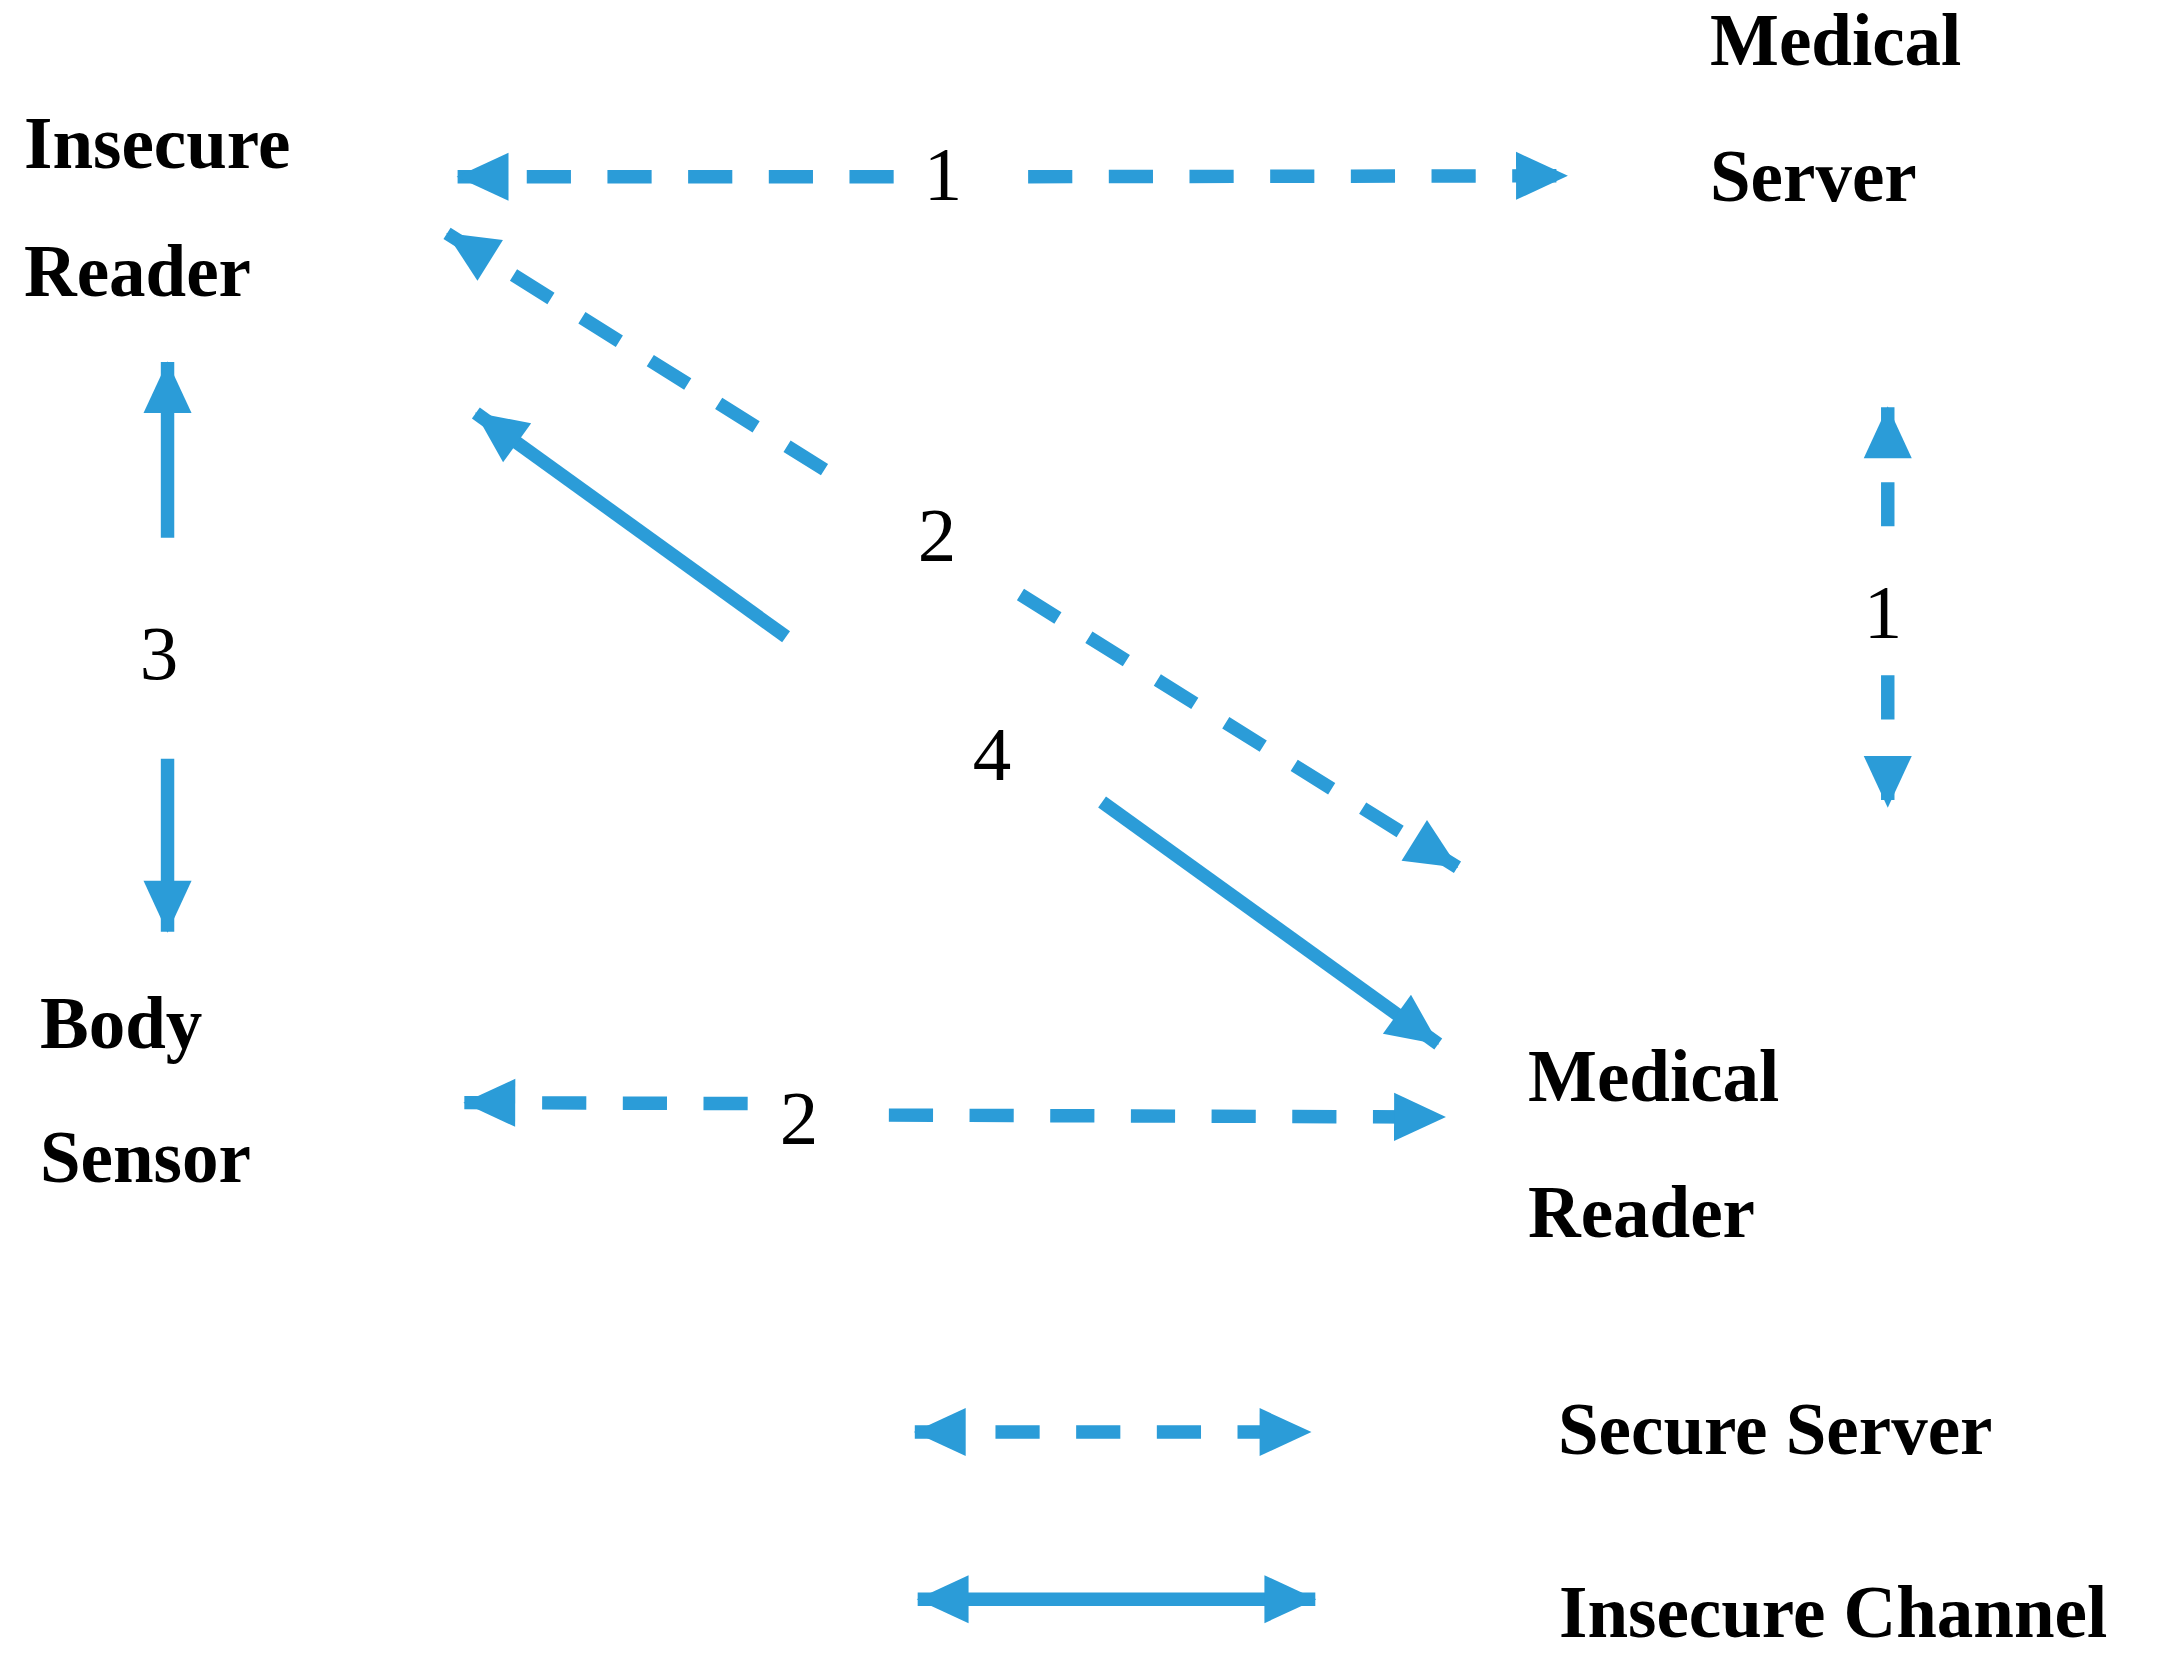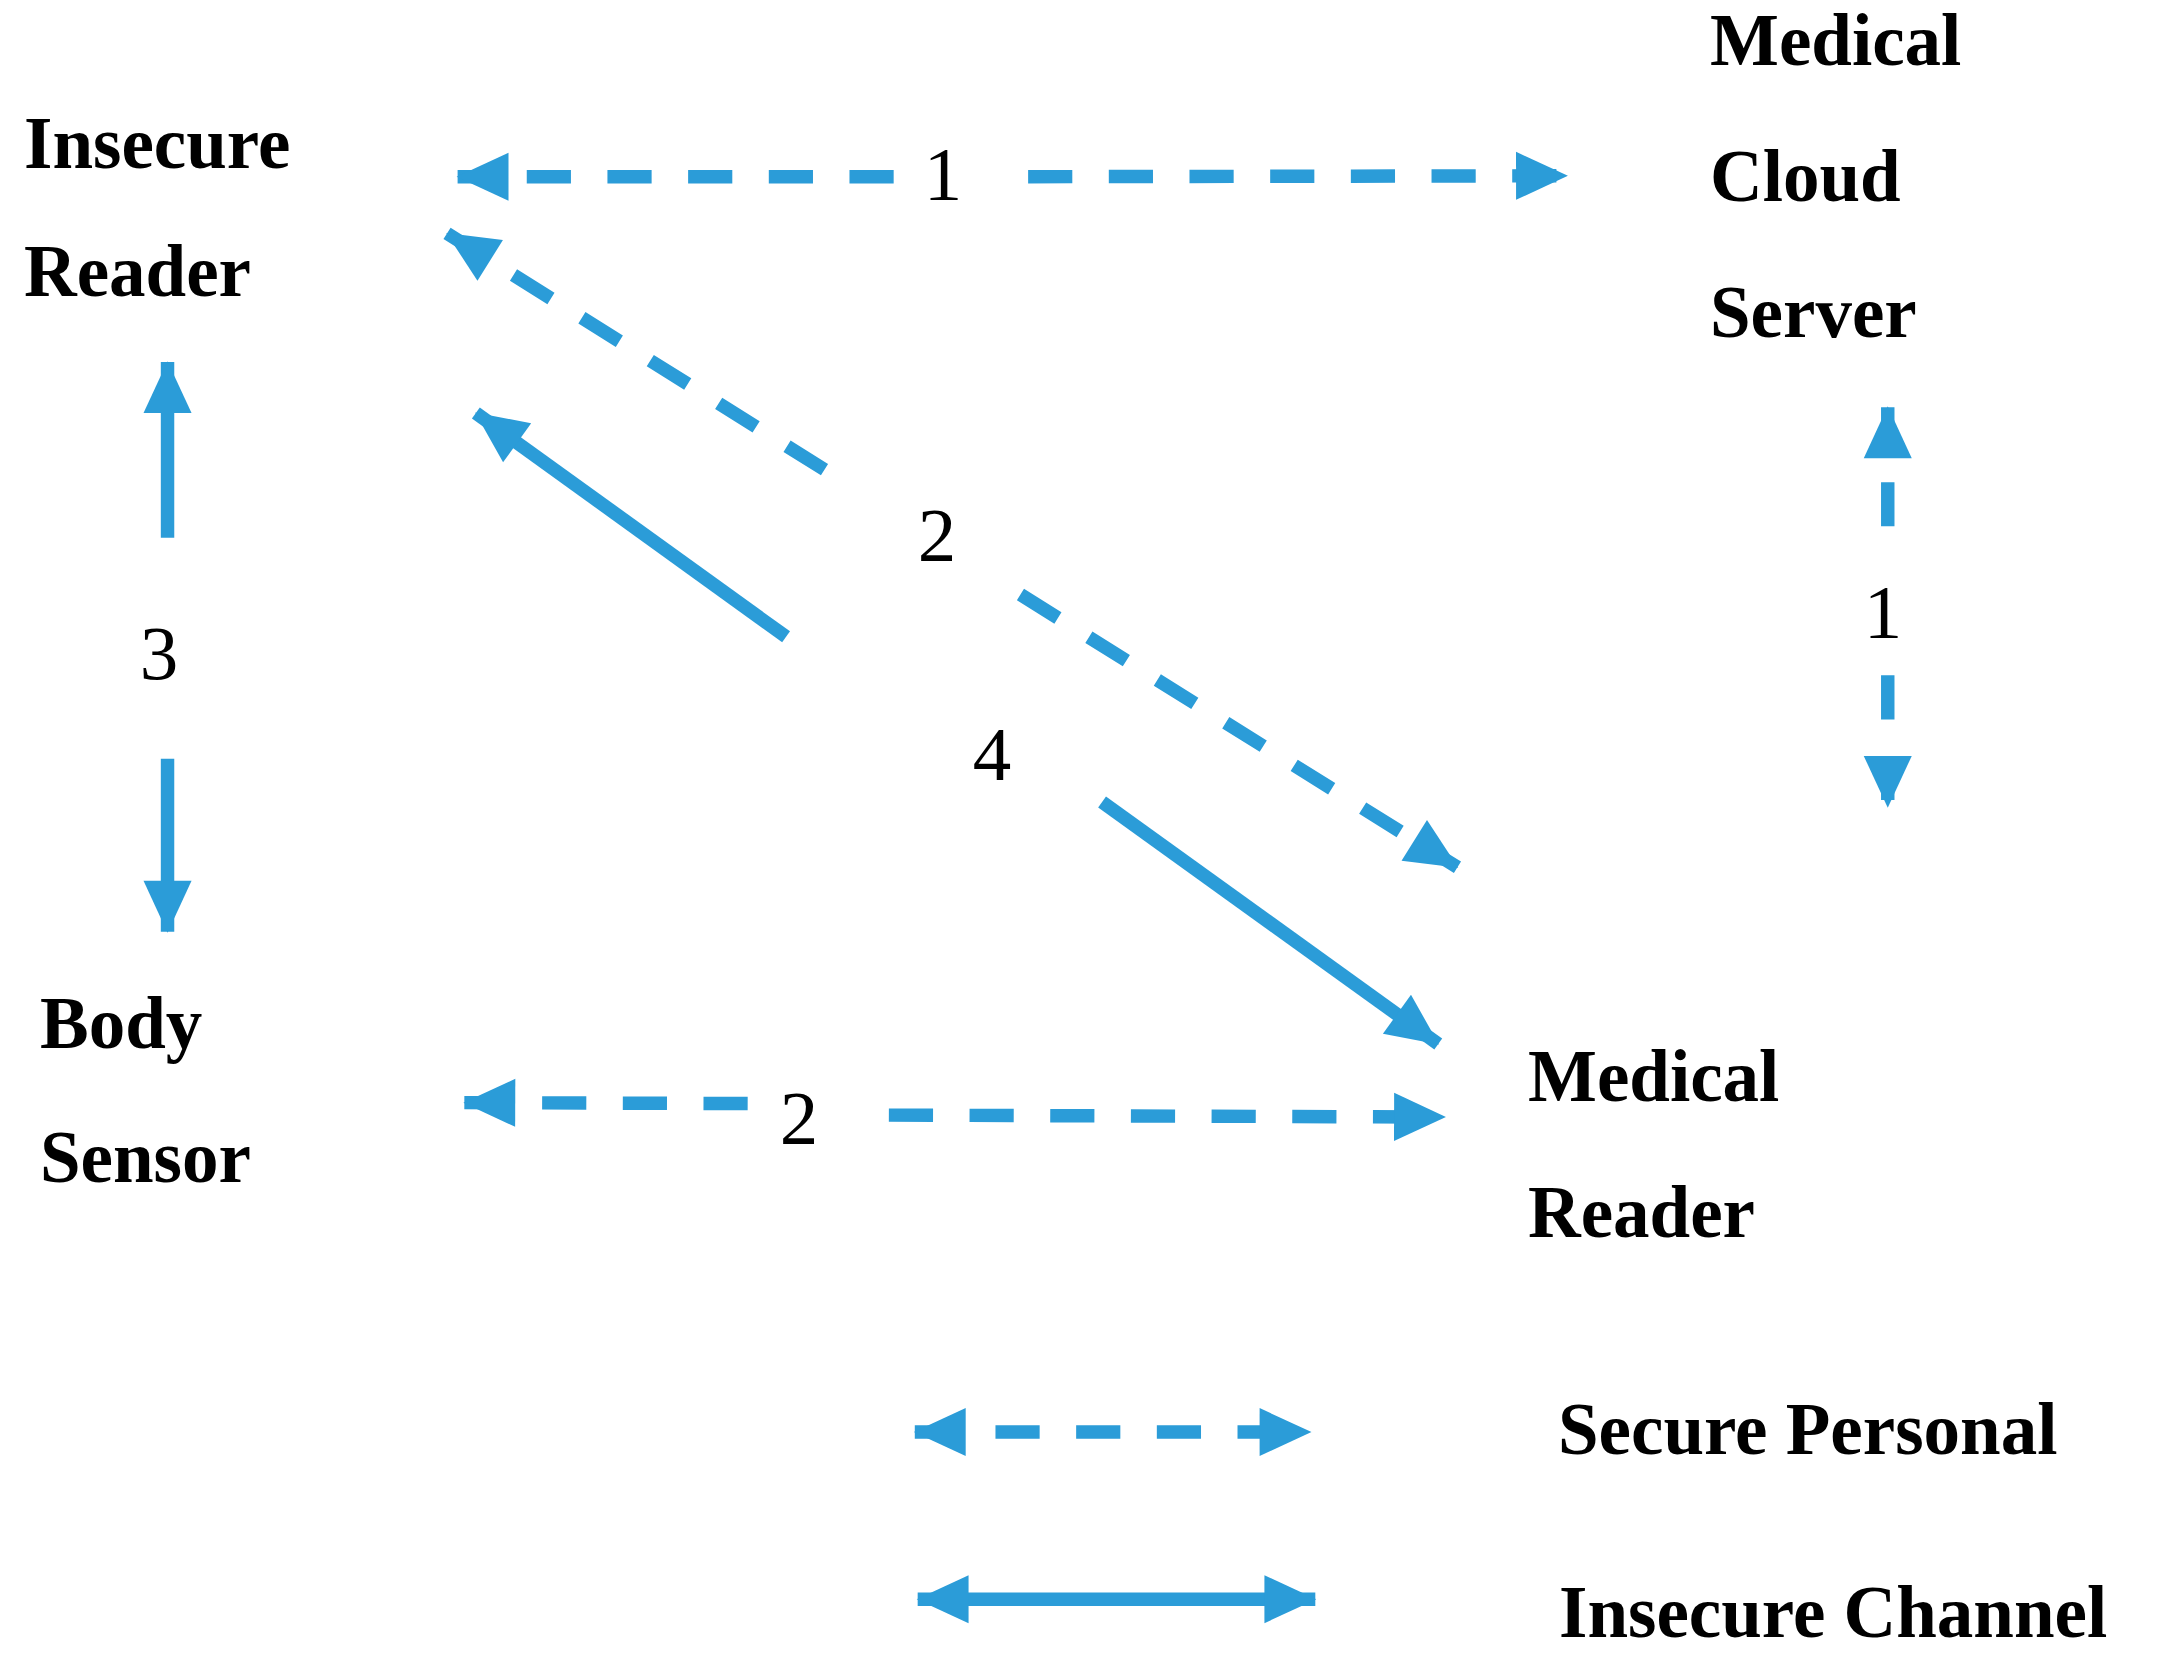--- a/index.html
+++ b/index.html
@@ -89,21 +89,20 @@
     <line class="arrow-line" x1="955" y1="1665" x2="1369" y2="1665" marker-start="url(#headrev)" marker-end="url(#head)"></line>
   </svg>
 
   <div class="node-label lh133" style="left:24px;top:80px;">
     <span class="node-line">Insecure</span>
     <span class="node-line">Reader</span>
   </div>
 
   <div class="node-label lh142" style="left:1710px;top:-27px;">
     <span class="node-line">Medical</span>
-    <span class="node-line">Cloud</span>
     <span class="node-line">Server</span>
   </div>
 
   <div class="node-label lh140" style="left:40px;top:957px;">
     <span class="node-line">Body</span>
     <span class="node-line">Sensor</span>
   </div>
 
   <div class="node-label lh142" style="left:1528px;top:1009px;">
     <span class="node-line">Medical</span>
@@ -115,17 +114,17 @@
   <div class="edge-num" style="left:937px;top:497px;">2</div>
 
   <div class="edge-num" style="left:159px;top:615px;">3</div>
 
   <div class="edge-num" style="left:992px;top:716px;">4</div>
 
   <div class="edge-num" style="left:1883px;top:574px;">1</div>
 
   <div class="edge-num" style="left:799px;top:1080px;">2</div>
 
-  <div class="legend-label" style="left:1558px;top:1393px;">Secure Personal</div>
+  <div class="legend-label" style="left:1558px;top:1393px;">Secure Server</div>
   <div class="legend-label" style="left:1559px;top:1576px;text-align:center;">Insecure Channel</div>
 
 </div>
 
 
 </body></html>

